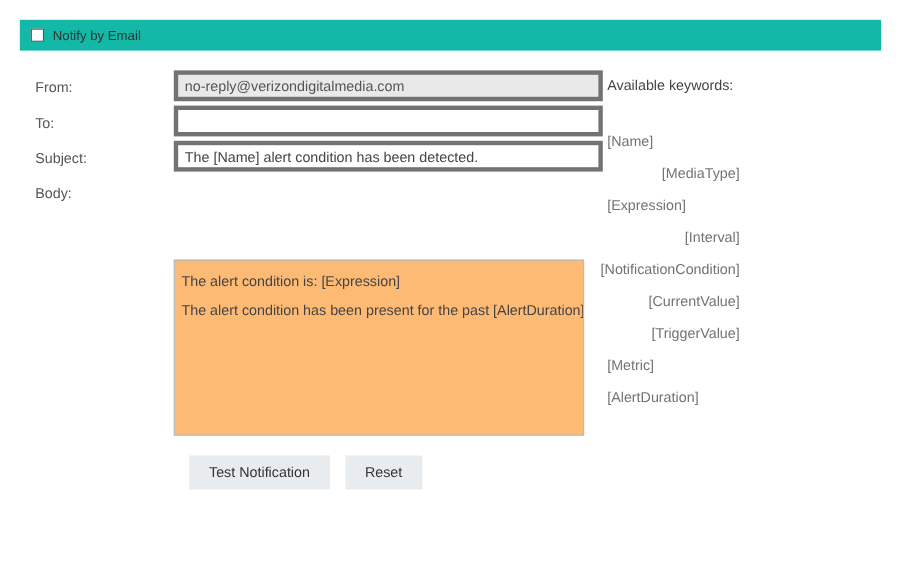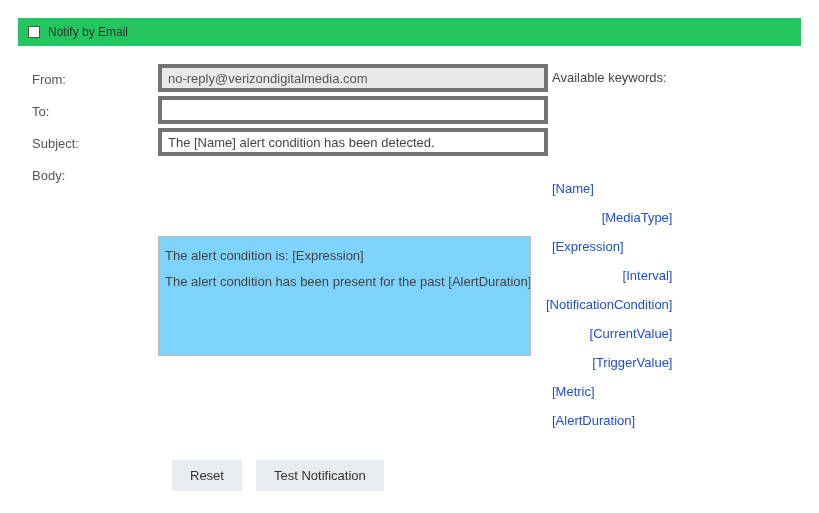--- a/index.html
+++ b/index.html
@@ -9,21 +9,21 @@
     font-family: "Segoe UI", Arial, sans-serif;
     font-size: 13px;
     color: #333;
     background: #fff;
   }
   .container {
     width: 819px;
     padding: 18px;
   }
   .header-bar {
-    background: #22c55e;
+    background: #14b8a6;
     padding: 7px 10px;
     display: flex;
     align-items: center;
     gap: 8px;
     margin-bottom: 18px;
   }
   .checkbox {
     width: 12px;
     height: 12px;
     border: 1px solid #555;
@@ -70,39 +70,39 @@
     background: #e9e9e9;
     color: #555;
   }
   .body-textarea {
     border: 1px solid #bbb;
     width: 373px;
     margin-top: 80px;
     padding: 6px 6px;
     font-size: 13px;
     color: #444;
-    background: #7dd3fc;
+    background: #fdba74;
     line-height: 2.0;
-    height: 120px;
+    height: 160px;
     overflow: hidden;
   }
   .body-textarea .line {
     white-space: nowrap;
   }
   .right-col {
     padding-left: 4px;
     padding-top: 6px;
   }
   .avail-head {
     color: #444;
     font-size: 13px;
-    margin-bottom: 96px;
+    margin-bottom: 36px;
   }
   .kw {
-    color: #1d4ed8;
+    color: #737373;
     font-size: 13px;
     margin-bottom: 14px;
   }
   .kw.left { margin-left: -6px; text-align: right; }
   .buttons-row {
     margin-top: 18px;
     margin-left: 154px;
     display: flex;
     gap: 14px;
   }
@@ -165,17 +165,17 @@
         <div class="kw left">[NotificationCondition]</div>
         <div class="kw left">[CurrentValue]</div>
         <div class="kw left">[TriggerValue]</div>
         <div class="kw">[Metric]</div>
         <div class="kw">[AlertDuration]</div>
       </div>
     </div>
   </div>
 
   <div class="buttons-row">
+    <button class="btn">Test Notification</button>
     <button class="btn">Reset</button>
-    <button class="btn">Test Notification</button>
   </div>
 
 </div>
 
 </body></html>

